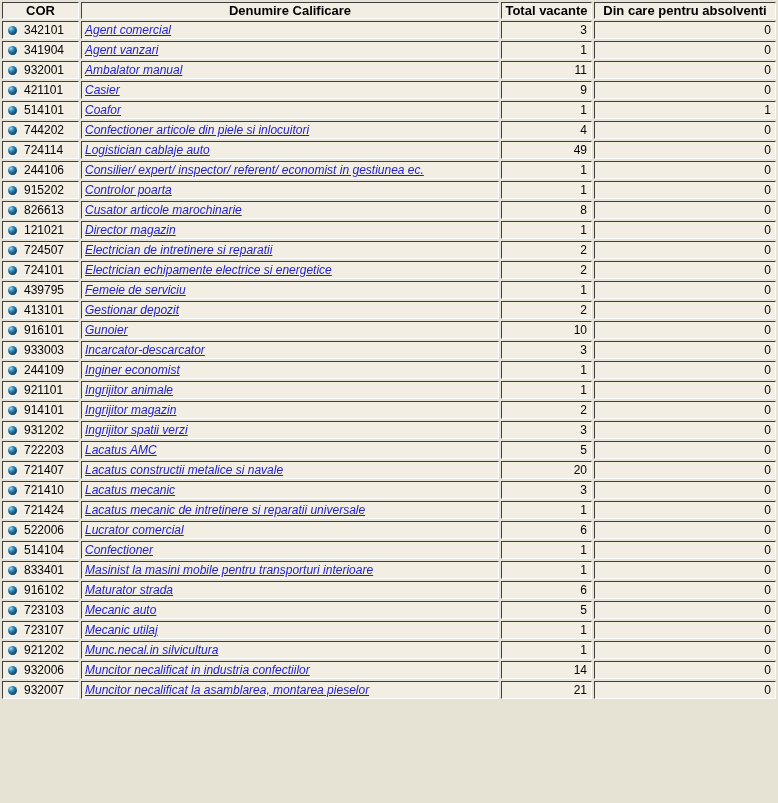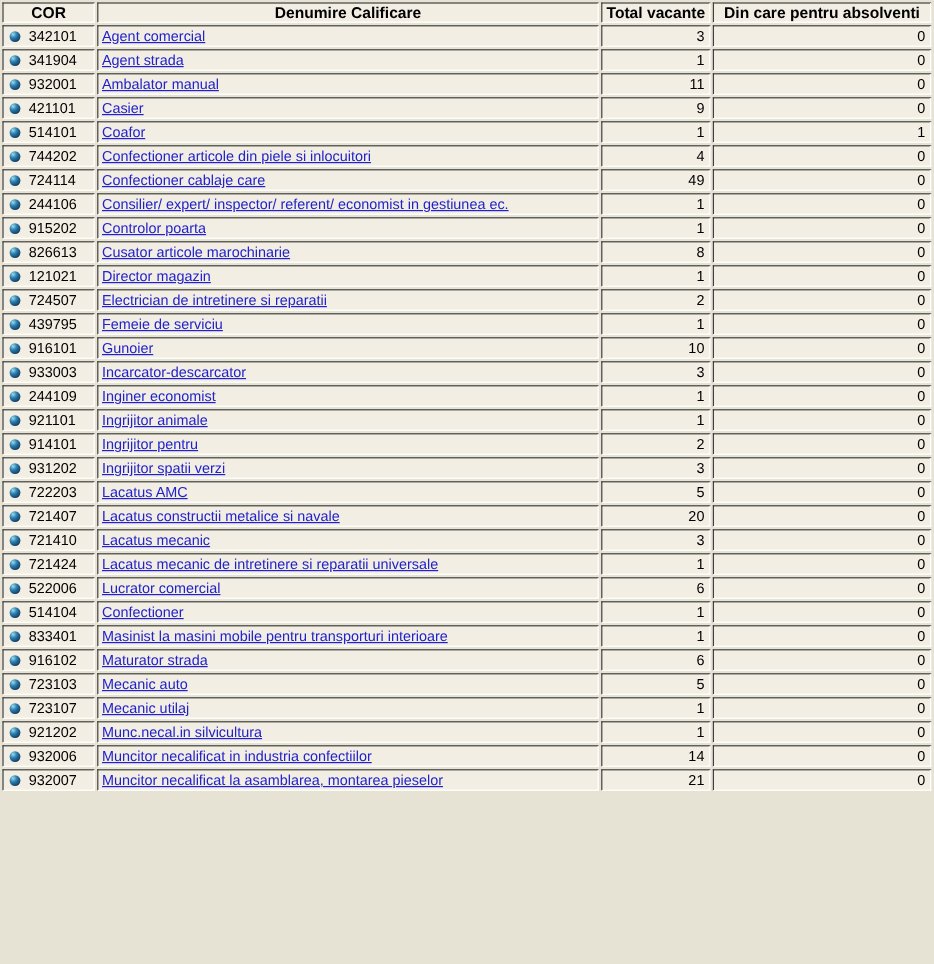--- a/index.html
+++ b/index.html
@@ -49,20 +49,21 @@
     border-radius: 50%;
     background: radial-gradient(circle at 32% 28%, #9ADCEE 0%, #2E7FAE 35%, #0D3C63 78%, #092C49 100%);
     margin-right: 7px;
     vertical-align: -1px;
   }
   td.num { text-align: right; padding-right: 4px; }
   td.name-cell a {
     color: var(--link, #2222CC);
     text-decoration: underline;
     cursor: pointer;
+    font-style: italic;
   }
 </style>
 </head>
 <body>
 
 <table class="vacancies">
   <colgroup>
     <col class="c-cor">
       <col class="c-name">
       <col class="c-total">
@@ -79,21 +80,21 @@
   <tbody>
   <tr>
     <td class="cor-cell"><span class="bullet"></span><span>342101</span></td>
     <td class="name-cell"><a>Agent comercial</a></td>
     <td class="num"><span>3</span></td>
     <td class="num"><span>0</span></td>
   </tr>
 
   <tr>
     <td class="cor-cell"><span class="bullet"></span><span>341904</span></td>
-    <td class="name-cell"><a>Agent strada</a></td>
+    <td class="name-cell"><a>Agent vanzari</a></td>
     <td class="num"><span>1</span></td>
     <td class="num"><span>0</span></td>
   </tr>
 
   <tr>
     <td class="cor-cell"><span class="bullet"></span><span>932001</span></td>
     <td class="name-cell"><a>Ambalator manual</a></td>
     <td class="num"><span>11</span></td>
     <td class="num"><span>0</span></td>
   </tr>
@@ -114,21 +115,21 @@
 
   <tr>
     <td class="cor-cell"><span class="bullet"></span><span>744202</span></td>
     <td class="name-cell"><a>Confectioner articole din piele si inlocuitori</a></td>
     <td class="num"><span>4</span></td>
     <td class="num"><span>0</span></td>
   </tr>
 
   <tr>
     <td class="cor-cell"><span class="bullet"></span><span>724114</span></td>
-    <td class="name-cell"><a>Confectioner cablaje care</a></td>
+    <td class="name-cell"><a>Logistician cablaje auto</a></td>
     <td class="num"><span>49</span></td>
     <td class="num"><span>0</span></td>
   </tr>
 
 
   <tr>
     <td class="cor-cell"><span class="bullet"></span><span>244106</span></td>
     <td class="name-cell"><a>Consilier/ expert/ inspector/ referent/ economist in gestiunea ec.</a></td>
     <td class="num"><span>1</span></td>
     <td class="num"><span>0</span></td>
@@ -155,28 +156,40 @@
     <td class="num"><span>0</span></td>
   </tr>
 
   <tr>
     <td class="cor-cell"><span class="bullet"></span><span>724507</span></td>
     <td class="name-cell"><a>Electrician de intretinere si reparatii</a></td>
     <td class="num"><span>2</span></td>
     <td class="num"><span>0</span></td>
   </tr>
 
+  <tr>
+    <td class="cor-cell"><span class="bullet"></span><span>724101</span></td>
+    <td class="name-cell"><a>Electrician echipamente electrice si energetice</a></td>
+    <td class="num"><span>2</span></td>
+    <td class="num"><span>0</span></td>
+  </tr>
 
   <tr>
     <td class="cor-cell"><span class="bullet"></span><span>439795</span></td>
     <td class="name-cell"><a>Femeie de serviciu</a></td>
     <td class="num"><span>1</span></td>
     <td class="num"><span>0</span></td>
   </tr>
 
+  <tr>
+    <td class="cor-cell"><span class="bullet"></span><span>413101</span></td>
+    <td class="name-cell"><a>Gestionar depozit</a></td>
+    <td class="num"><span>2</span></td>
+    <td class="num"><span>0</span></td>
+  </tr>
 
   <tr>
     <td class="cor-cell"><span class="bullet"></span><span>916101</span></td>
     <td class="name-cell"><a>Gunoier</a></td>
     <td class="num"><span>10</span></td>
     <td class="num"><span>0</span></td>
   </tr>
 
   <tr>
     <td class="cor-cell"><span class="bullet"></span><span>933003</span></td>
@@ -194,21 +207,21 @@
 
   <tr>
     <td class="cor-cell"><span class="bullet"></span><span>921101</span></td>
     <td class="name-cell"><a>Ingrijitor animale</a></td>
     <td class="num"><span>1</span></td>
     <td class="num"><span>0</span></td>
   </tr>
 
   <tr>
     <td class="cor-cell"><span class="bullet"></span><span>914101</span></td>
-    <td class="name-cell"><a>Ingrijitor pentru</a></td>
+    <td class="name-cell"><a>Ingrijitor magazin</a></td>
     <td class="num"><span>2</span></td>
     <td class="num"><span>0</span></td>
   </tr>
 
   <tr>
     <td class="cor-cell"><span class="bullet"></span><span>931202</span></td>
     <td class="name-cell"><a>Ingrijitor spatii verzi</a></td>
     <td class="num"><span>3</span></td>
     <td class="num"><span>0</span></td>
   </tr>

